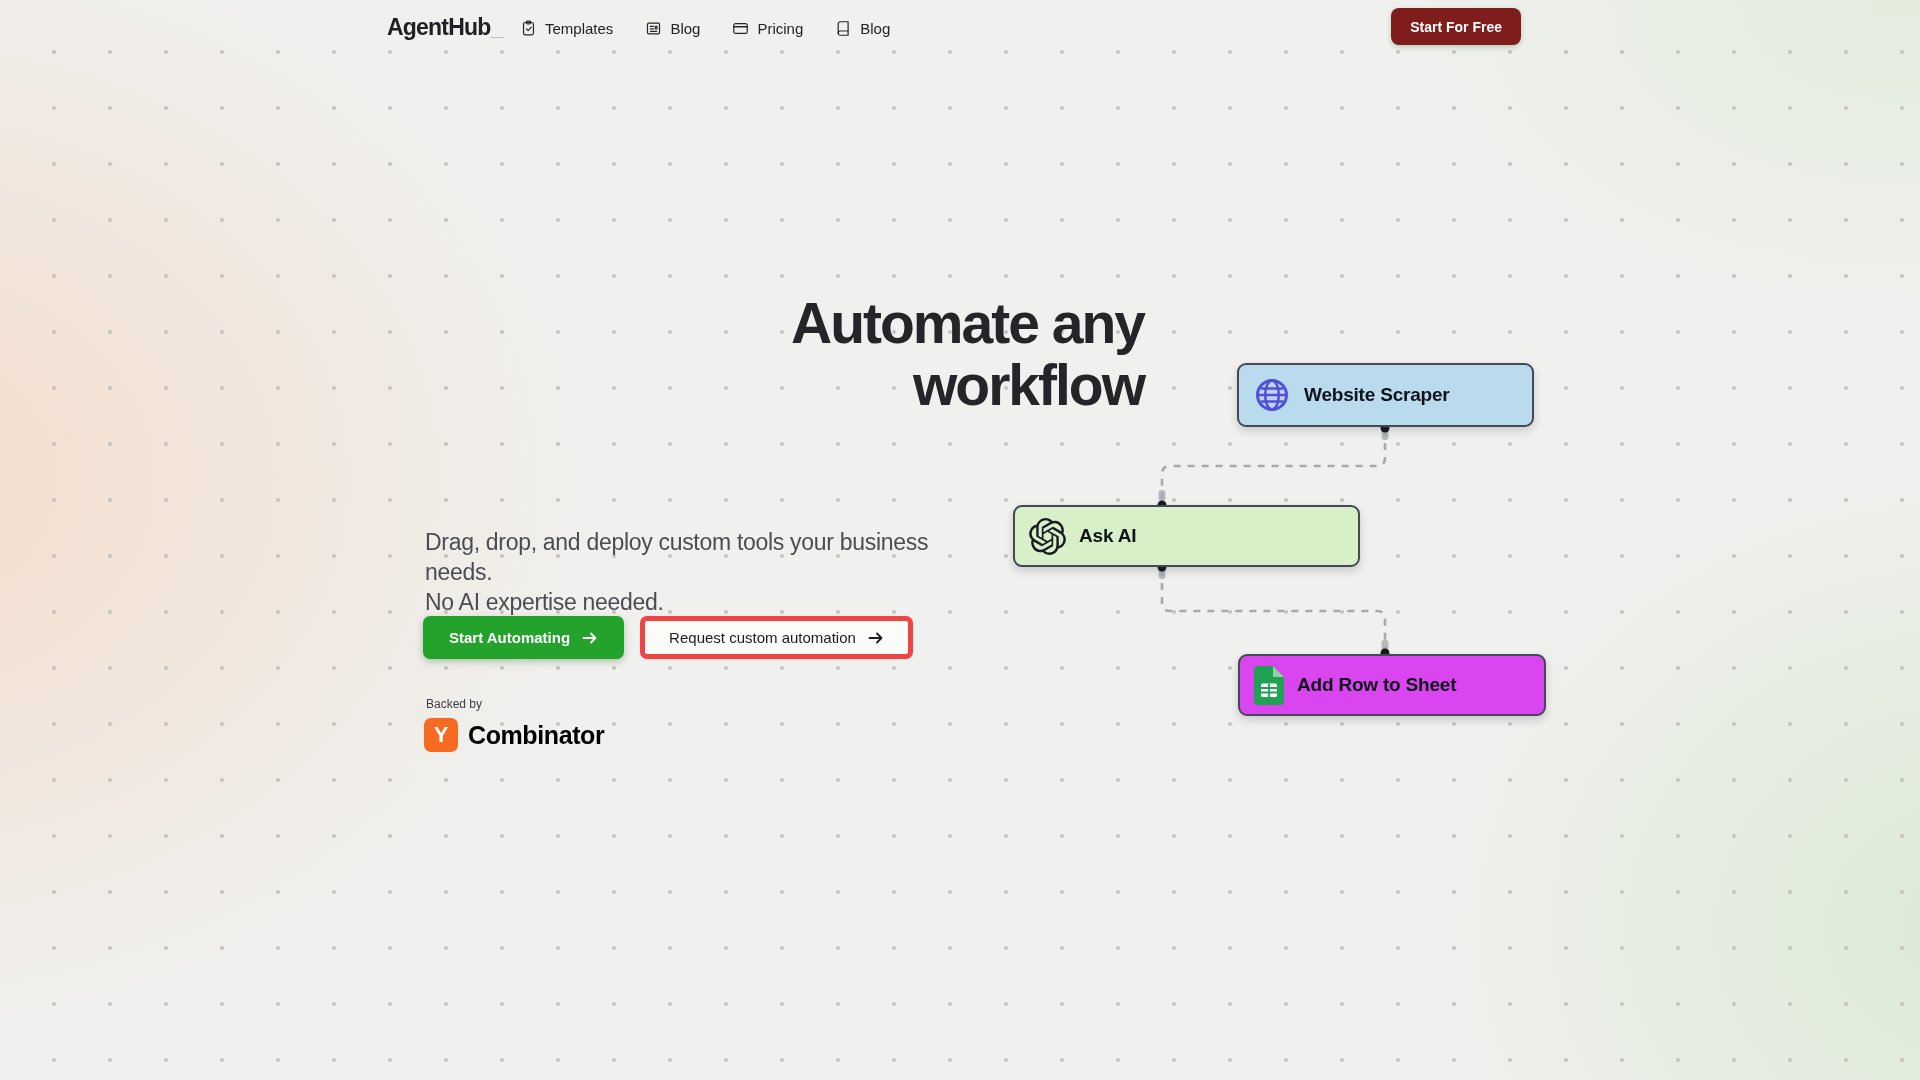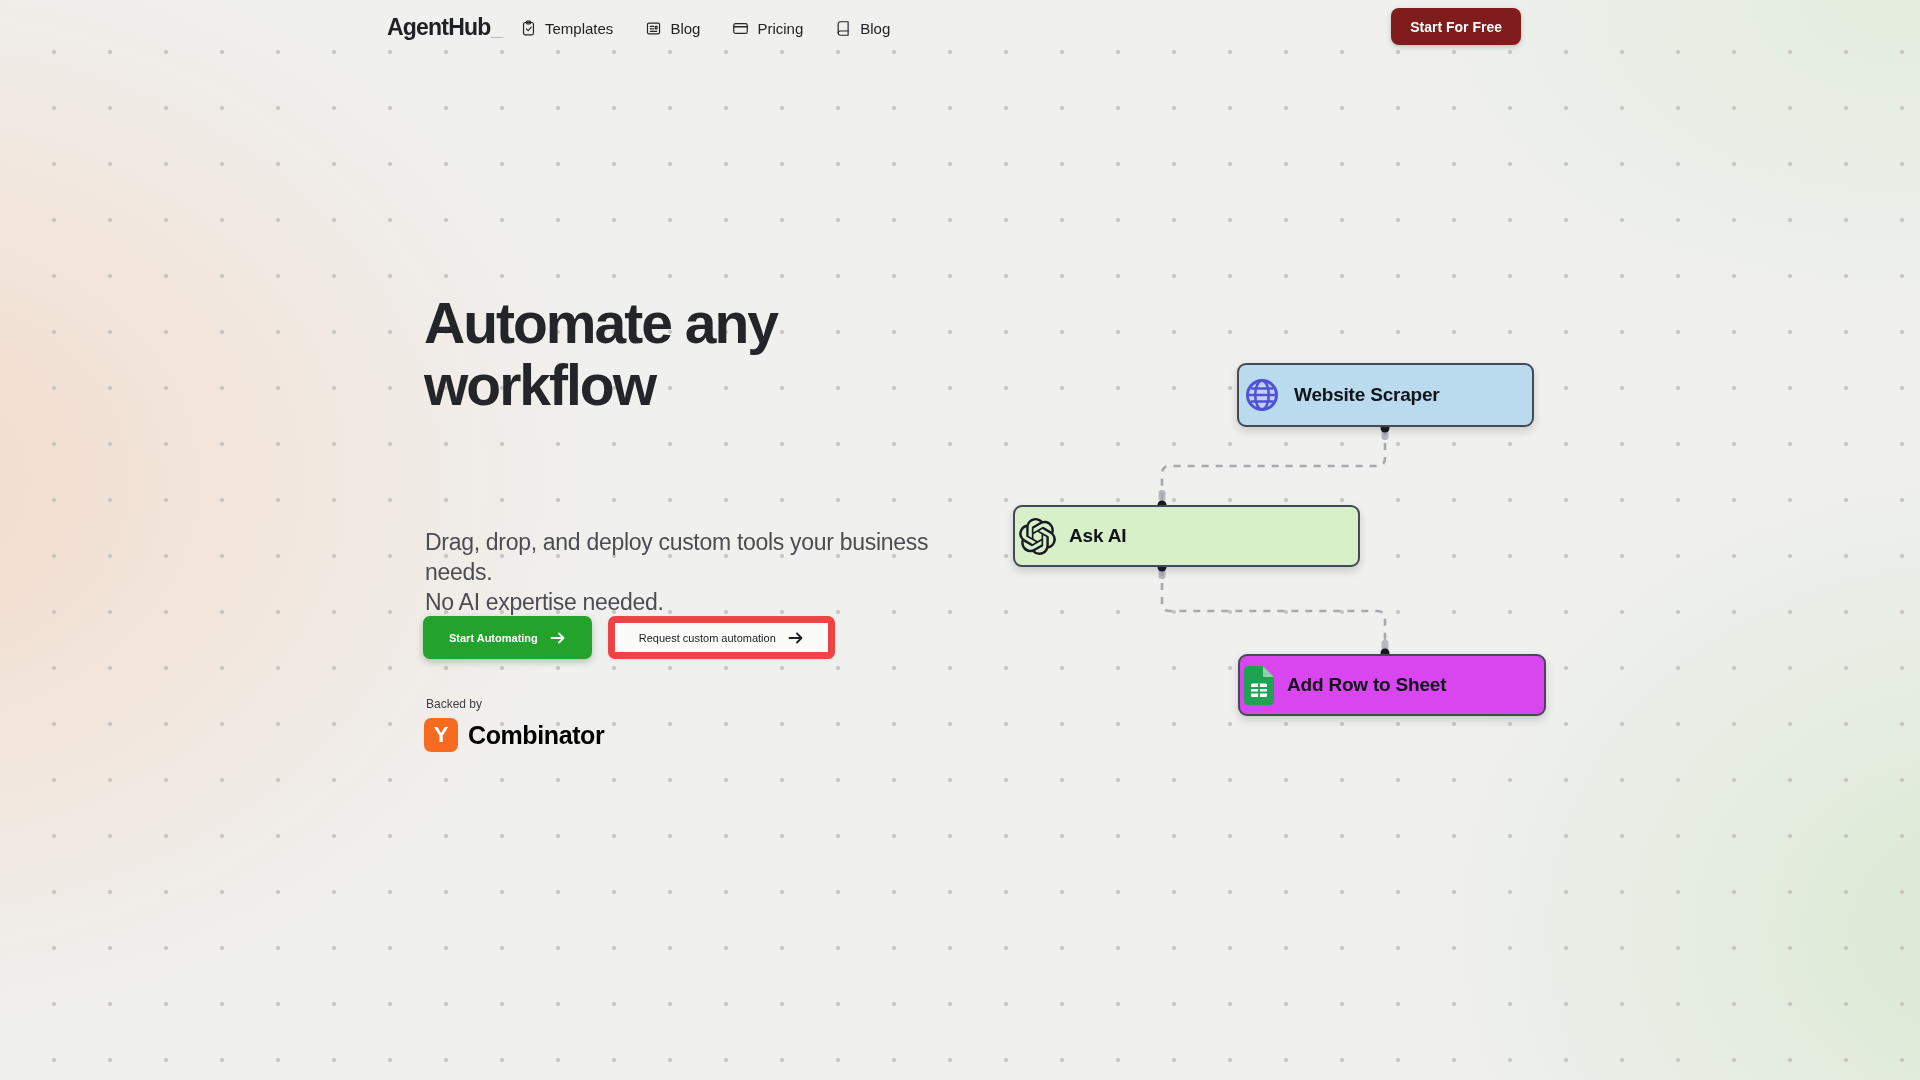--- a/index.html
+++ b/index.html
@@ -32,49 +32,49 @@
     display:flex; align-items:center; justify-content:center;
     background:#7f1d1d; color:#ffffff; font-size:14px; font-weight:600;
     border:none; border-radius:8px; cursor:pointer;
     box-shadow:0 2px 5px rgba(20,90,30,0.25);
     font-family:"Liberation Sans", sans-serif;
   }
 
   
   .hero-title{
     left:424px; top:292px; width:720px;
-    font-size:57px; line-height:62px; font-weight:700; letter-spacing:-2px; color:#242528;
+    font-size:57px; line-height:62px; font-weight:700; letter-spacing:-2px; color:#242528;text-align:right;
   }
   .hero-title .accent{ color:#2fa045; }
   .hero-sub{
     left:425px; top:527px; width:560px;
     font-size:23px; line-height:30px; letter-spacing:-0.3px; color:#4c4c53;
   }
   .hero-actions{ left:423px; top:616px; display:flex; gap:16px; }
   .btn{
     height:43px; display:flex; align-items:center; gap:12px; justify-content:center;
-    border-radius:7px; font-size:11px; font-weight:600; cursor:pointer; border:none;
+    border-radius:7px; font-size:15px; font-weight:600; cursor:pointer; border:none;
     font-family:"Liberation Sans", sans-serif; white-space:nowrap;
   }
   .btn-primary{ background:#23a32c; color:#fff; padding:0 26px; box-shadow:0 3px 7px rgba(25,95,35,0.30); }
-  .btn-secondary{ background:#fbfbfa; color:#1c1d21; padding:0 24px; border:7px solid #ef4444; font-weight:500; box-shadow:0 1px 3px rgba(0,0,0,0.06); }
+  .btn-secondary{ background:#fbfbfa; color:#1c1d21; padding:0 24px; border:5px solid #ef4444; font-weight:500; box-shadow:0 1px 3px rgba(0,0,0,0.06); }
   .arrow-icon{ display:block; }
 
   .backed-label{ left:426px; top:697px; font-size:12px; font-weight:400; color:#3e3f44; }
   .backer-row{ left:424px; top:718px; display:flex; align-items:center; gap:10px; }
   .yc-mark{
     width:34px; height:34px; border-radius:7px; background:#f76b20;
     display:flex; align-items:center; justify-content:center;
     color:#fff; font-size:22px; font-weight:700; cursor:pointer;
   }
   .backer-name{ font-size:25px; font-weight:800; letter-spacing:-0.4px; color:#000000; }
 
   
   .flow-node{
-    display:flex; align-items:center; gap:13px; padding-left:4px;
+    display:flex; align-items:center; gap:13px; padding-left:14px;
     border:2px solid #434a55; border-radius:9px;
     box-shadow:0 4px 9px rgba(30,35,45,0.18);
     font-size:19px; font-weight:700; letter-spacing:-0.2px; color:#10131a;
     cursor:grab;
   }
   .node-scraper{ left:1237px; top:363px; width:297px; height:64px; background:#badaee; }
   .node-askai  { left:1013px; top:505px; width:347px; height:62px; background:#d7f0c7; }
   .node-sheet  { left:1238px; top:654px; width:308px; height:62px; background:#d946ef; }
   .node-icon{ display:flex; align-items:center; justify-content:center; flex:0 0 auto; }
   .edges-svg{ left:0; top:0; pointer-events:none; }

